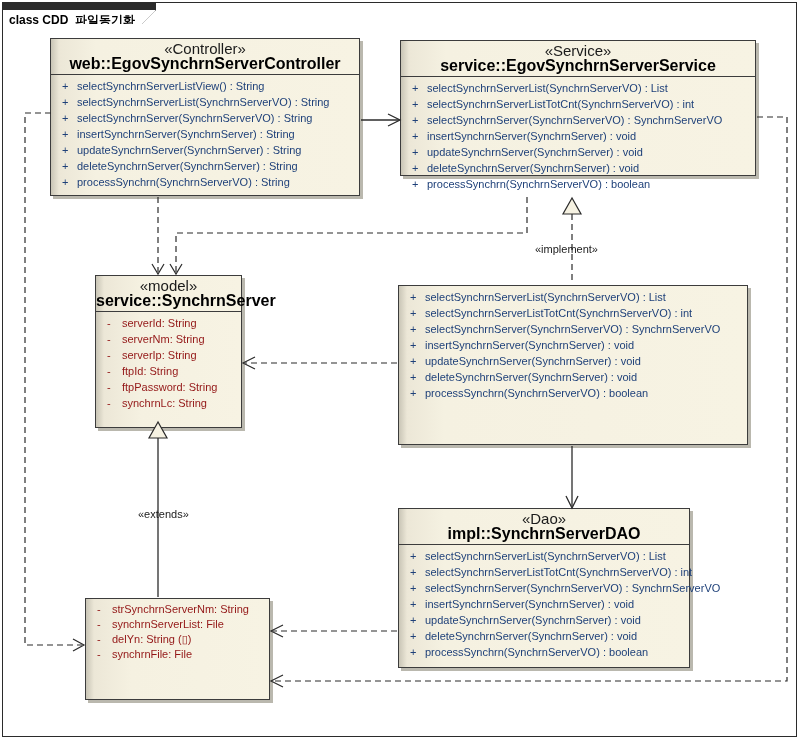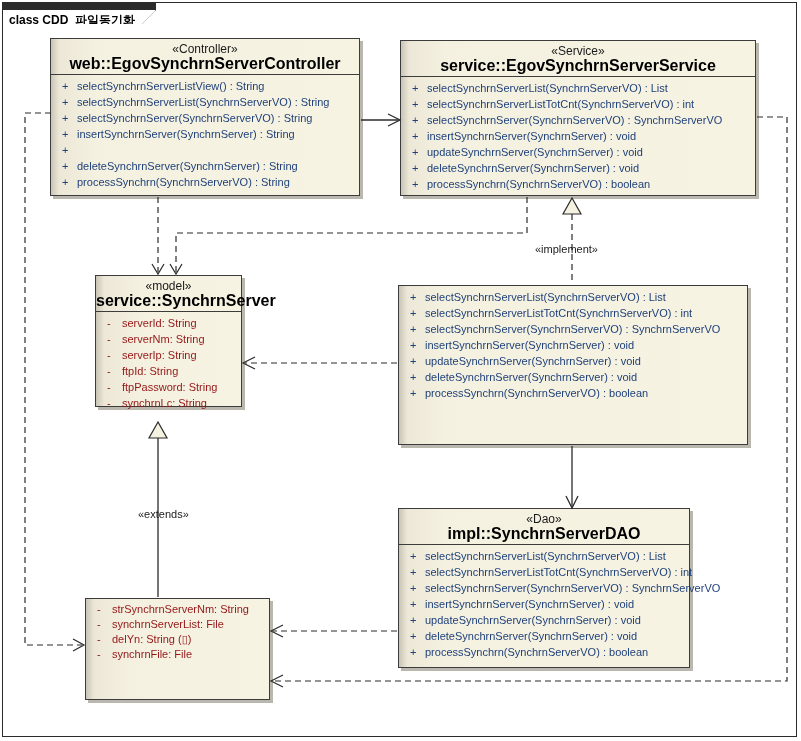--- a/index.html
+++ b/index.html
@@ -25,21 +25,21 @@
   .frame-title { font-size:12px; font-weight:bold; color:#000; padding-left:6px; white-space:nowrap; }
 
   .uml-class {
     position:absolute; box-sizing:border-box;
     background:linear-gradient(90deg,#c9c5b6 0px,#ece7d7 8px,#f5f1e1 45px,#f7f3e3 100%);
     border:1px solid #3c3c3c;
     box-shadow:3px 3px 0 #bab8ae;
     z-index:2;
   }
   .cls-head { text-align:center; padding-top:3px; border-bottom:1px solid #3c3c3c; }
-  .stereotype { font-size:12px; color:#1a1a1a; line-height:14px; }
+  .stereotype { font-size:15px; color:#1a1a1a; line-height:14px; }
   .clsname { font-size:16px; font-weight:bold; color:#000; line-height:15px; padding-bottom:3px; }
   .cls-members { padding-top:3px; }
   .member { display:flex; font-size:11px; line-height:16px; white-space:nowrap; }
   .tight .member { line-height:15px; }
   .member .sign { width:15px; padding-left:11px; flex:none; }
   .member.method { color:#1e4079; }
   .member.attribute { color:#931616; }
 
   .connector-layer {
     position:absolute; left:0; top:0; width:801px; height:741px;
@@ -76,33 +76,34 @@
         <div class="member method">
           <span class="sign">+</span>
           <span class="txt">selectSynchrnServer(SynchrnServerVO) : String</span>
         </div>
         <div class="member method">
           <span class="sign">+</span>
           <span class="txt">insertSynchrnServer(SynchrnServer) : String</span>
         </div>
         <div class="member method">
           <span class="sign">+</span>
+          <span class="txt">updateSynchrnServer(SynchrnServer) : String</span>
         </div>
         <div class="member method">
           <span class="sign">+</span>
           <span class="txt">deleteSynchrnServer(SynchrnServer) : String</span>
         </div>
         <div class="member method">
           <span class="sign">+</span>
           <span class="txt">processSynchrn(SynchrnServerVO) : String</span>
         </div>
       </div>
   </div>
 
-  <div class="uml-class" style="left:400px;top:40px;width:356px;height:156px;">
+  <div class="uml-class" style="left:400px;top:40px;width:356px;height:136px;">
     <div class="cls-head">
       <div class="stereotype">«Service»</div>
       <div class="clsname">service::EgovSynchrnServerService</div>
     </div>
     <div class="cls-members">
         <div class="member method">
           <span class="sign">+</span>
           <span class="txt">selectSynchrnServerList(SynchrnServerVO) : List</span>
         </div>
         <div class="member method">
@@ -125,21 +126,21 @@
           <span class="sign">+</span>
           <span class="txt">deleteSynchrnServer(SynchrnServer) : void</span>
         </div>
         <div class="member method">
           <span class="sign">+</span>
           <span class="txt">processSynchrn(SynchrnServerVO) : boolean</span>
         </div>
       </div>
   </div>
 
-  <div class="uml-class" style="left:95px;top:275px;width:147px;height:132px;">
+  <div class="uml-class" style="left:95px;top:275px;width:147px;height:153px;">
     <div class="cls-head">
       <div class="stereotype">«model»</div>
       <div class="clsname">service::SynchrnServer</div>
     </div>
     <div class="cls-members">
         <div class="member attribute">
           <span class="sign">-</span>
           <span class="txt">serverId: String</span>
         </div>
         <div class="member attribute">

